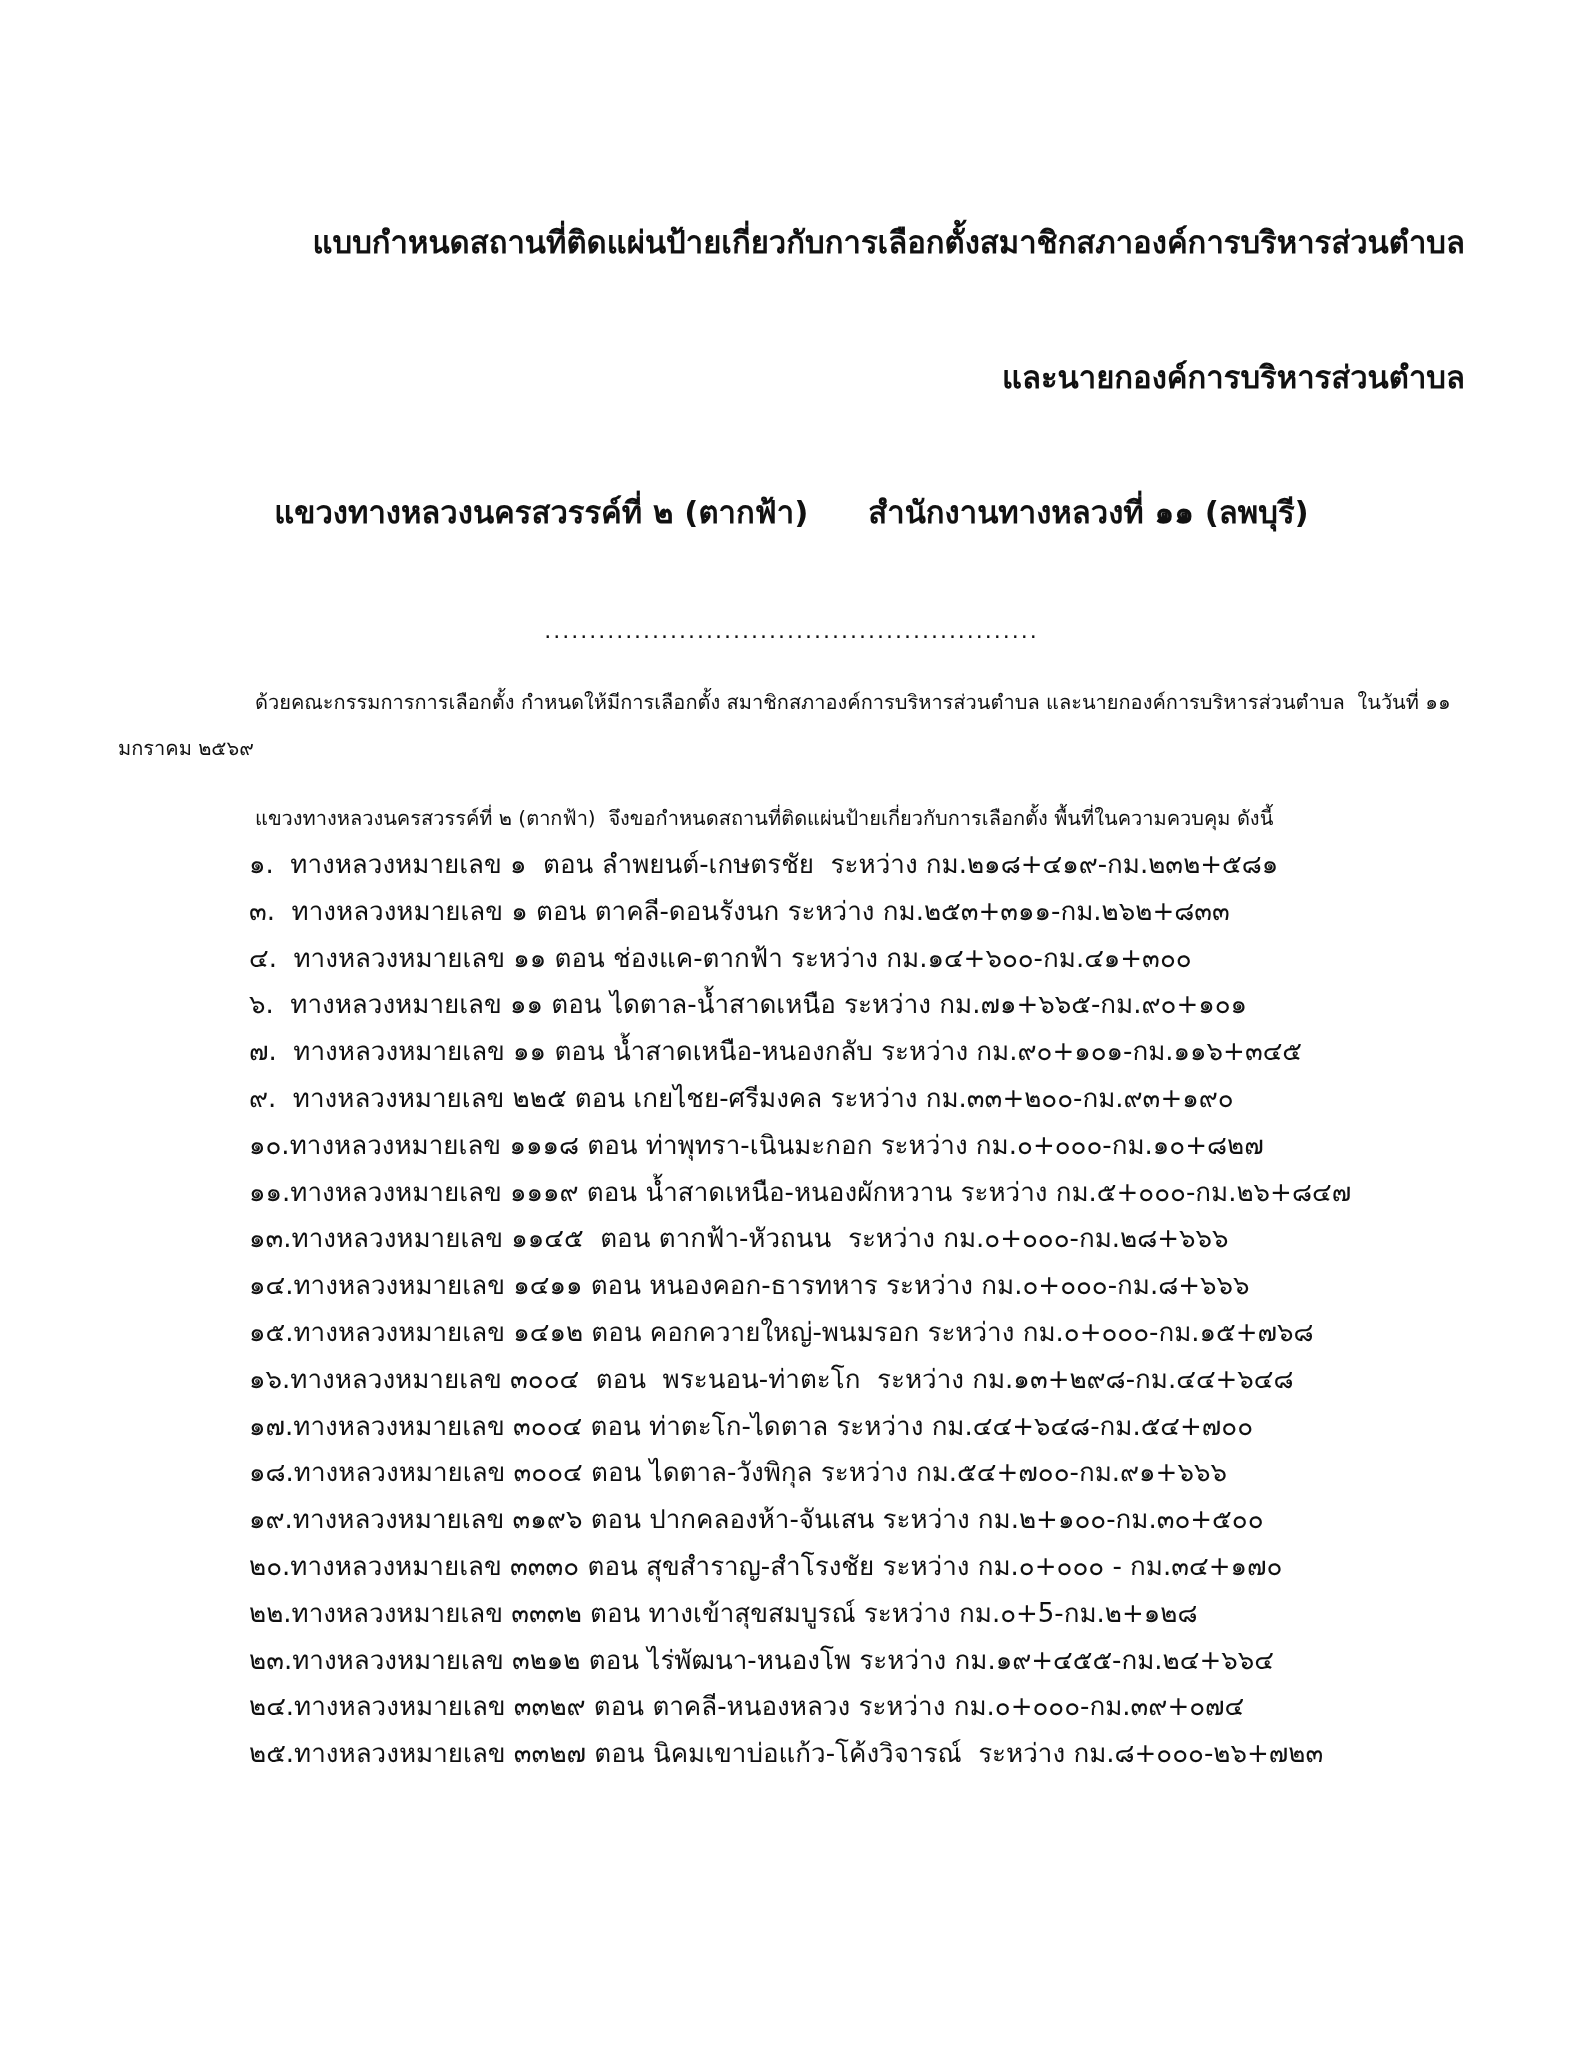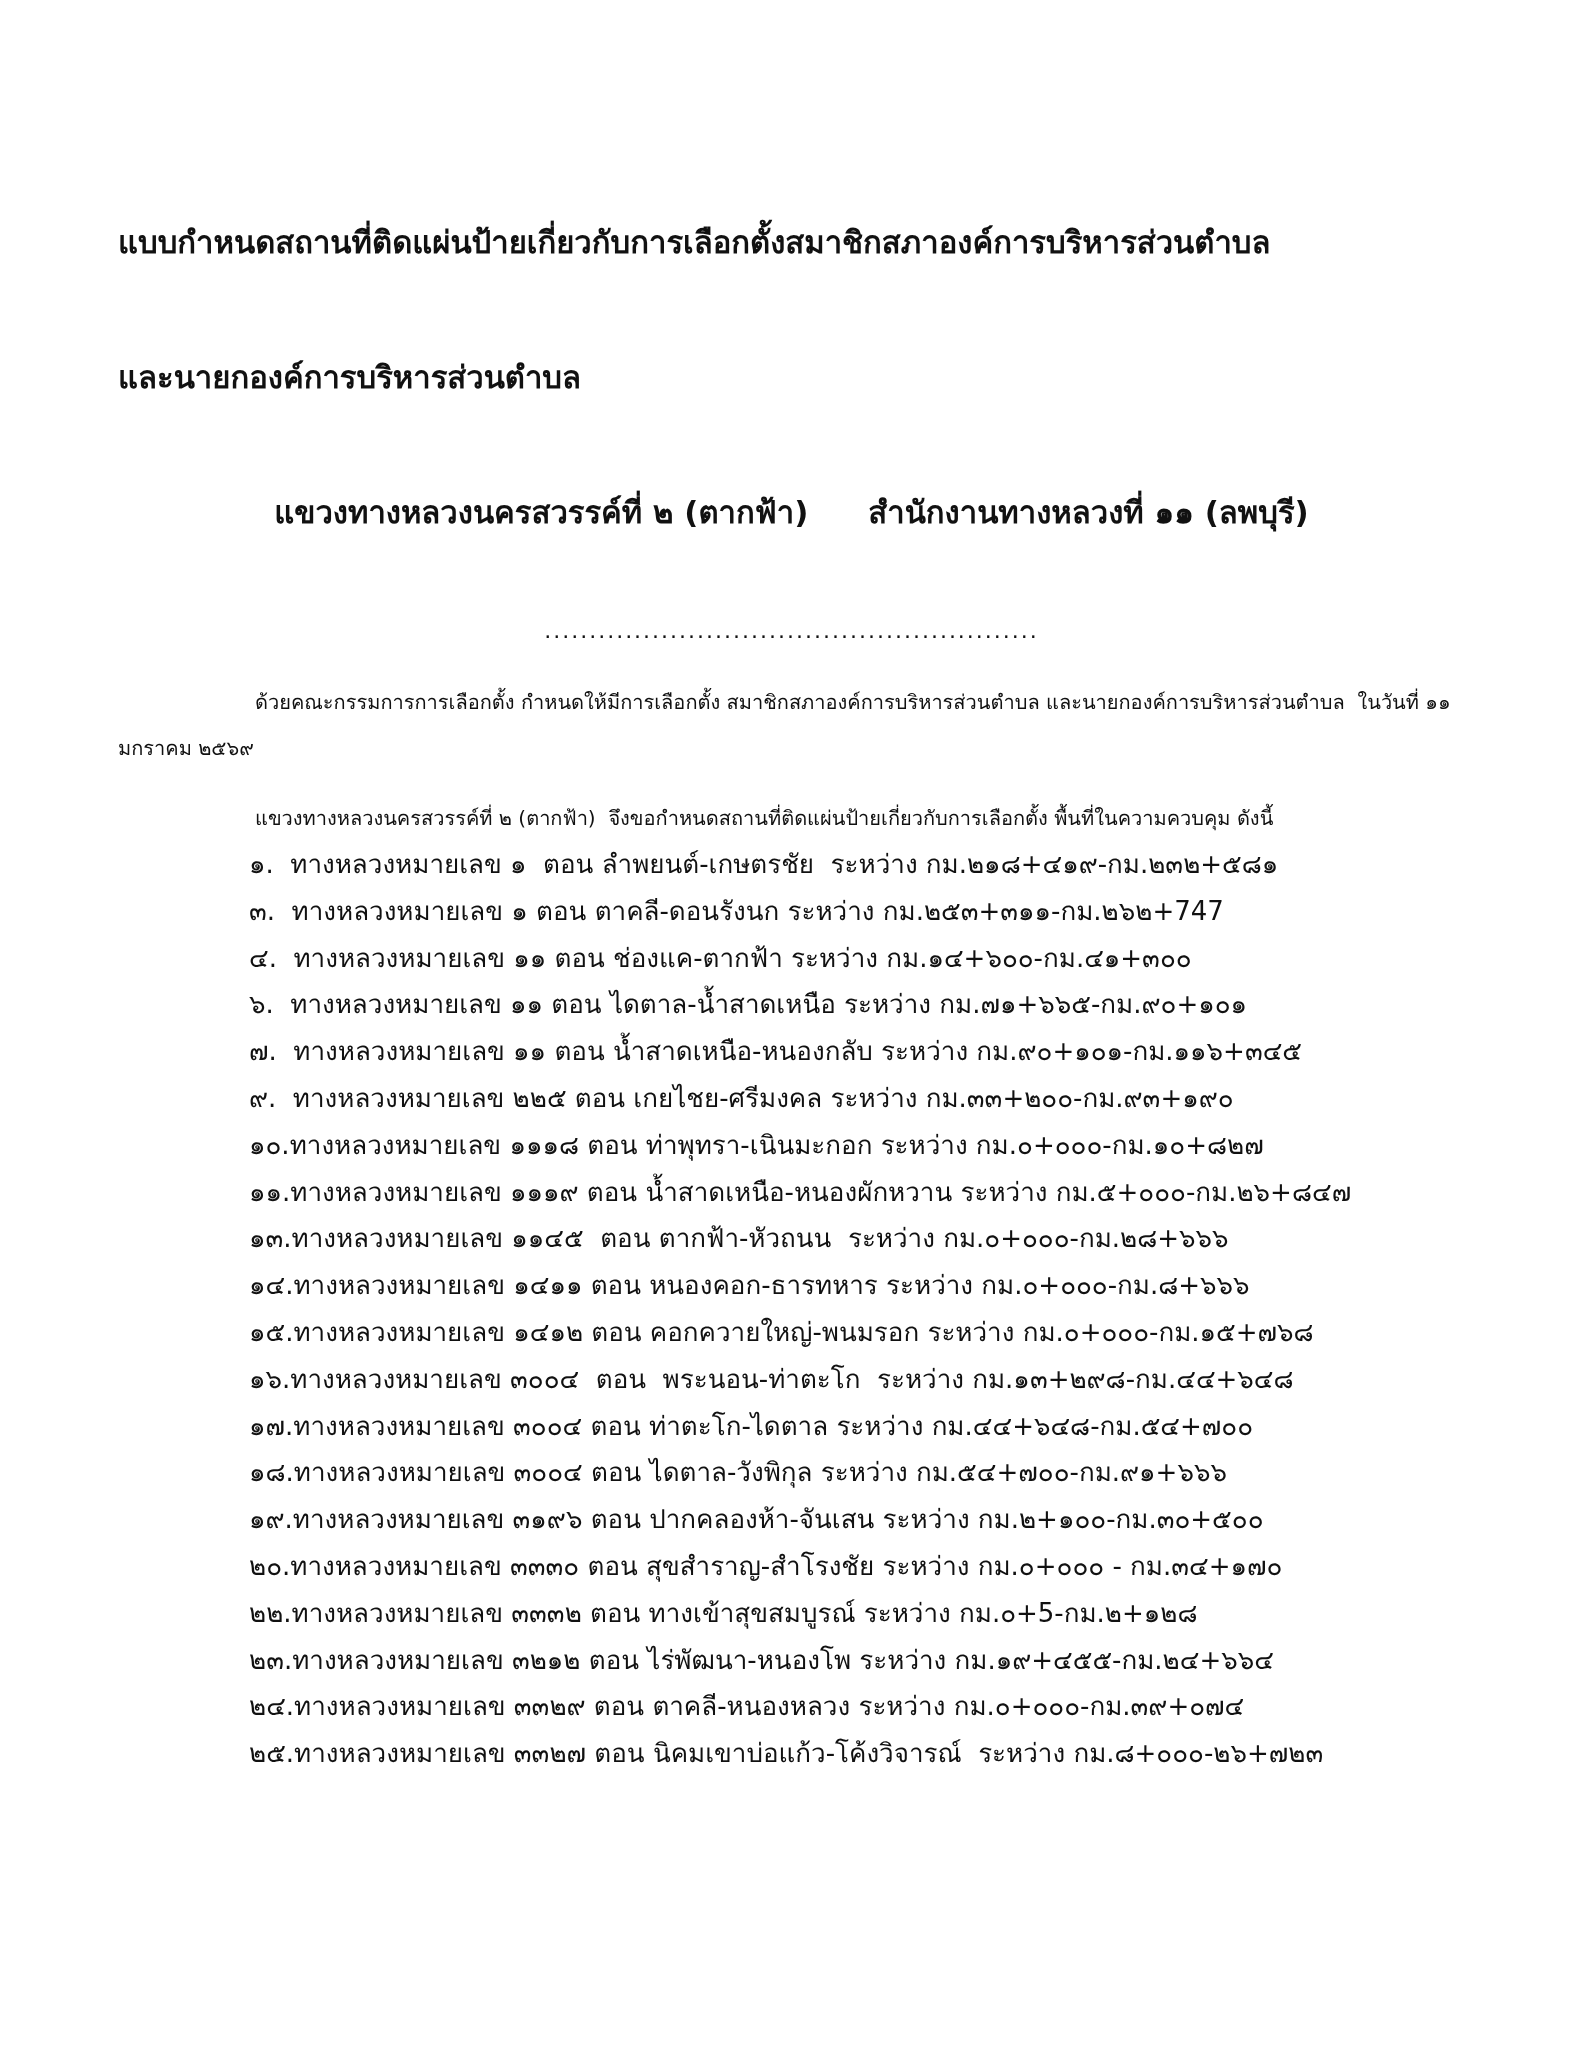--- a/index.html
+++ b/index.html
@@ -13,21 +13,21 @@
     height: 2048px;
     margin: 0 auto;
     background: #ffffff;
     color: #111111;
     font-family: "DejaVu Sans", "Liberation Sans", sans-serif;
     box-sizing: border-box;
     padding: 130px 118px 0 118px;
     overflow: hidden;
   }
   .title-block {
-    text-align: left;
+    text-align: right;
     font-weight: bold;
     font-size: 31px;
     line-height: 45px;
     white-space: pre-wrap;
   }
   .title-line3 {
     display: flex;
     justify-content: center;
     gap: 60px;
     font-weight: bold;
@@ -78,21 +78,21 @@
   </div>
 
   <div class="divider">.......................................................</div>
 
   <p class="para para-1">ด้วยคณะกรรมการการเลือกตั้ง กำหนดให้มีการเลือกตั้ง สมาชิกสภาองค์การบริหารส่วนตำบล และนายกองค์การบริหารส่วนตำบล  ในวันที่ ๑๑ มกราคม ๒๕๖๙</p>
 
   <p class="para para-2">แขวงทางหลวงนครสวรรค์ที่ ๒ (ตากฟ้า)  จึงขอกำหนดสถานที่ติดแผ่นป้ายเกี่ยวกับการเลือกตั้ง พื้นที่ในความควบคุม ดังนี้</p>
 
   <div class="road-list">
     <div class="road-item">๑.  ทางหลวงหมายเลข ๑  ตอน ลำพยนต์-เกษตรชัย  ระหว่าง กม.๒๑๘+๔๑๙-กม.๒๓๒+๕๘๑</div>
-    <div class="road-item">๓.  ทางหลวงหมายเลข ๑ ตอน ตาคลี-ดอนรังนก ระหว่าง กม.๒๕๓+๓๑๑-กม.๒๖๒+747</div>
+    <div class="road-item">๓.  ทางหลวงหมายเลข ๑ ตอน ตาคลี-ดอนรังนก ระหว่าง กม.๒๕๓+๓๑๑-กม.๒๖๒+๘๓๓</div>
     <div class="road-item">๔.  ทางหลวงหมายเลข ๑๑ ตอน ช่องแค-ตากฟ้า ระหว่าง กม.๑๔+๖๐๐-กม.๔๑+๓๐๐</div>
     <div class="road-item">๖.  ทางหลวงหมายเลข ๑๑ ตอน ไดตาล-น้ำสาดเหนือ ระหว่าง กม.๗๑+๖๖๕-กม.๙๐+๑๐๑</div>
     <div class="road-item">๗.  ทางหลวงหมายเลข ๑๑ ตอน น้ำสาดเหนือ-หนองกลับ ระหว่าง กม.๙๐+๑๐๑-กม.๑๑๖+๓๔๕</div>
     <div class="road-item">๙.  ทางหลวงหมายเลข ๒๒๕ ตอน เกยไชย-ศรีมงคล ระหว่าง กม.๓๓+๒๐๐-กม.๙๓+๑๙๐</div>
     <div class="road-item">๑๐.ทางหลวงหมายเลข ๑๑๑๘ ตอน ท่าพุทรา-เนินมะกอก ระหว่าง กม.๐+๐๐๐-กม.๑๐+๘๒๗</div>
     <div class="road-item">๑๑.ทางหลวงหมายเลข ๑๑๑๙ ตอน น้ำสาดเหนือ-หนองผักหวาน ระหว่าง กม.๕+๐๐๐-กม.๒๖+๘๔๗</div>
     <div class="road-item">๑๓.ทางหลวงหมายเลข ๑๑๔๕  ตอน ตากฟ้า-หัวถนน  ระหว่าง กม.๐+๐๐๐-กม.๒๘+๖๖๖</div>
     <div class="road-item">๑๔.ทางหลวงหมายเลข ๑๔๑๑ ตอน หนองคอก-ธารทหาร ระหว่าง กม.๐+๐๐๐-กม.๘+๖๖๖</div>
     <div class="road-item">๑๕.ทางหลวงหมายเลข ๑๔๑๒ ตอน คอกควายใหญ่-พนมรอก ระหว่าง กม.๐+๐๐๐-กม.๑๕+๗๖๘</div>
     <div class="road-item">๑๖.ทางหลวงหมายเลข ๓๐๐๔  ตอน  พระนอน-ท่าตะโก  ระหว่าง กม.๑๓+๒๙๘-กม.๔๔+๖๔๘</div>

